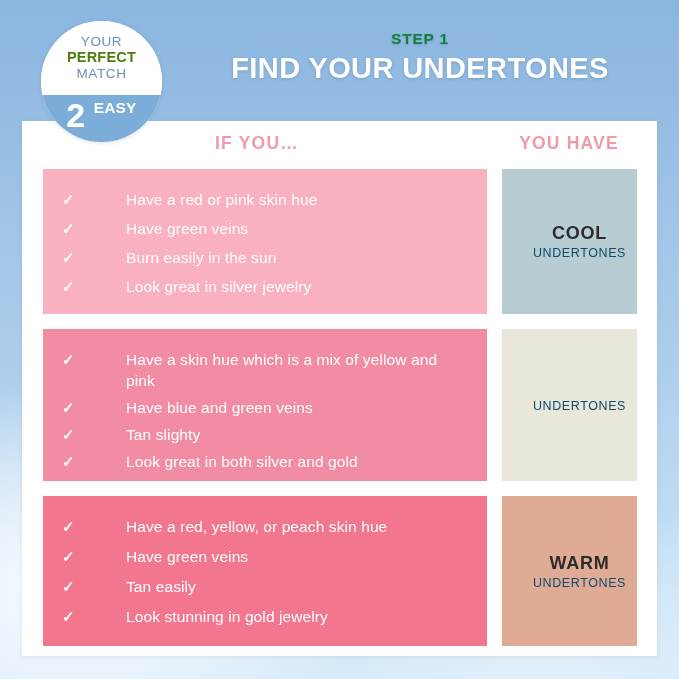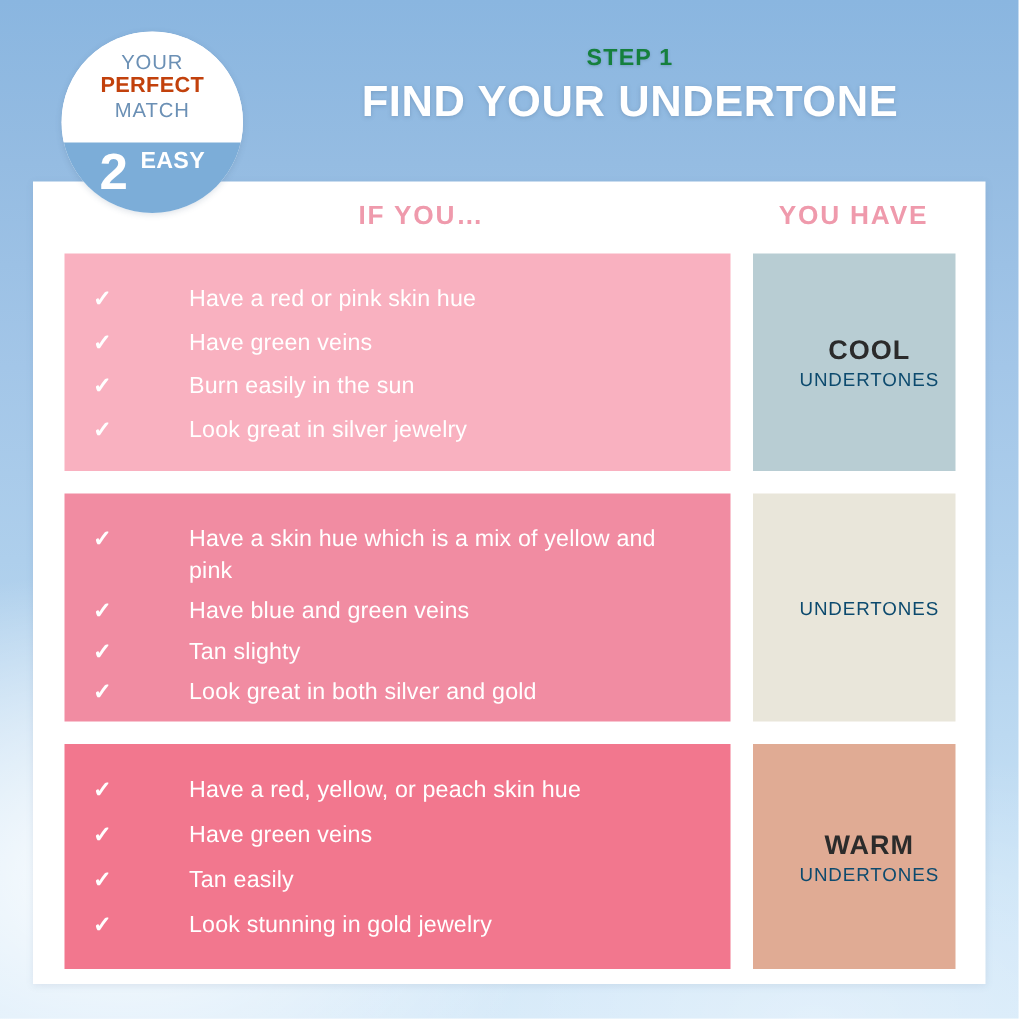--- a/index.html
+++ b/index.html
@@ -58,21 +58,21 @@
   .badge-your {
     font-size: 13.5px;
     letter-spacing: 0.6px;
     color: #6b90b5;
     font-weight: 400;
     line-height: 15px;
   }
   .badge-perfect {
     font-size: 14.5px;
     letter-spacing: 0.2px;
-    color: #c2410c;
+    color: #4d7c0f;
     font-weight: 700;
     line-height: 17px;
   }
   .badge-match {
     font-size: 13.5px;
     letter-spacing: 0.6px;
     color: #6b90b5;
     font-weight: 400;
     line-height: 16px;
   }
@@ -154,21 +154,21 @@
     width: 100%;
     height: 34px;
   }
   .col-head {
     position: absolute;
     font-size: 17.5px;
     font-weight: 700;
     color: #ef9aac;
     letter-spacing: 1.2px;
   }
-  .col-head-if { left: 193px; top: 0; margin-left: 24px; }
+  .col-head-if { left: 193px; top: 0; }
   .col-head-have { left: 479px; top: 0; width: 136px; text-align: center; }
 
   
   .rows {
     position: absolute;
     left: 21px;
     top: 48px;
     width: 594px;
   }
   .row {
@@ -257,21 +257,21 @@
       <div class="badge-steps-wrap">
         <div class="badge-easy">EASY</div>
         <div class="badge-stepsword">STEPS</div>
       </div>
     </div>
   </div>
 </div>
 
 <div class="header">
   <div class="step-label">STEP 1</div>
-  <div class="main-title">FIND YOUR UNDERTONE</div>
+  <div class="main-title">FIND YOUR UNDERTONES</div>
 </div>
 
 <div class="card">
 
   <div class="col-headers">
     <div class="col-head col-head-if">IF YOU…</div>
     <div class="col-head col-head-have">YOU HAVE</div>
   </div>
 
   <div class="rows">

